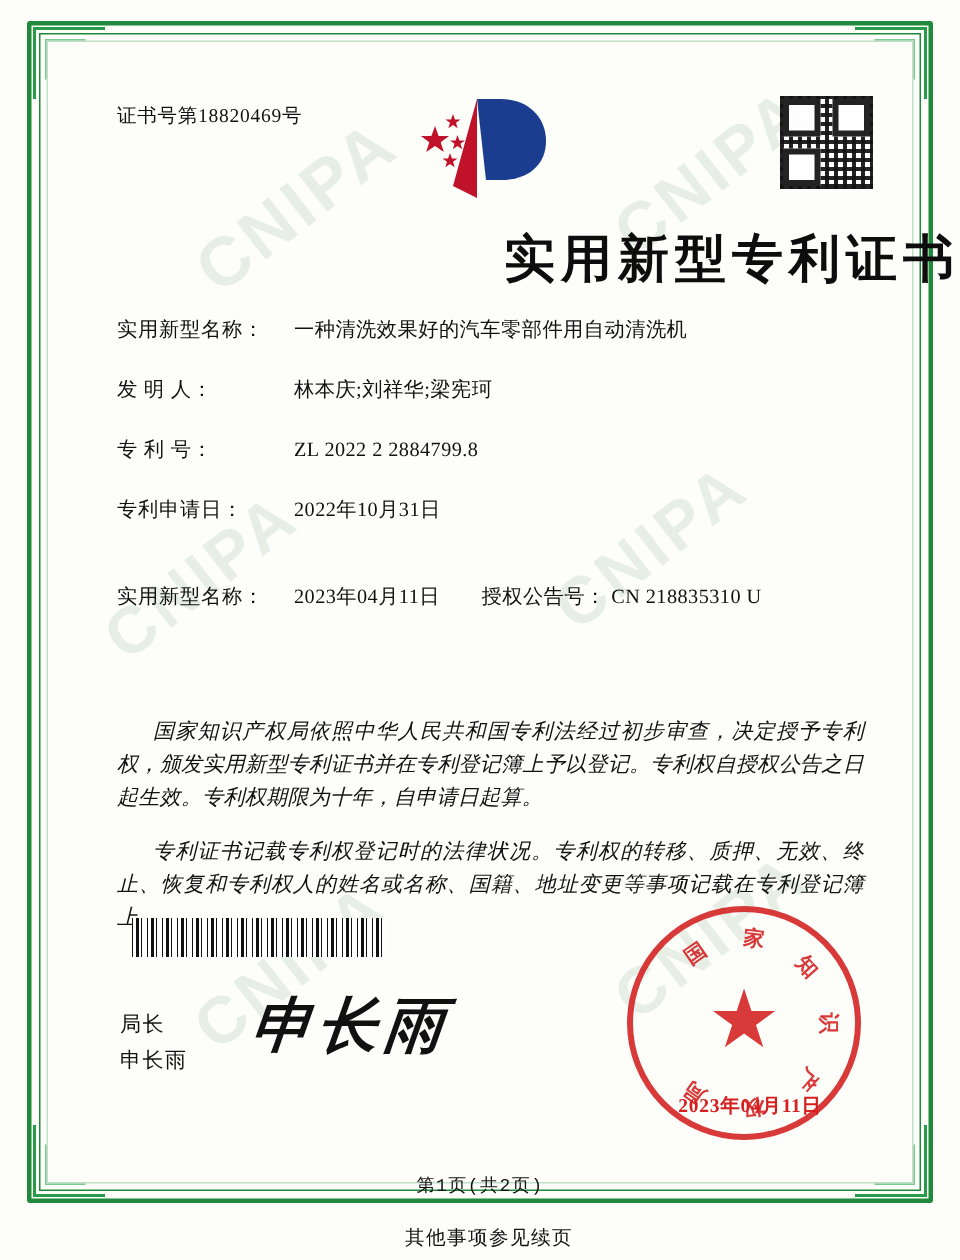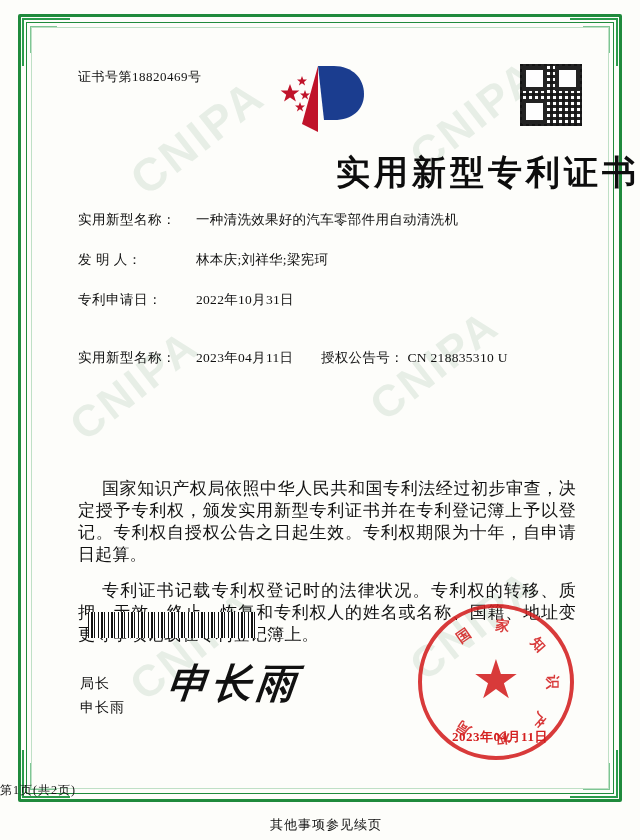--- a/index.html
+++ b/index.html
@@ -149,24 +149,25 @@
     color: #111;
     letter-spacing: 0.3px;
   }
   .row.addr { margin-bottom: 18px; }
   .row.addr .value { line-height: 21px; }
 
   
   .paras {
     position: absolute;
     left: 78px; right: 64px; top: 478px;
-    font-size: 17px;
+    font-size: 14px;
     line-height: 22px;
     color: #111;
     letter-spacing: 0.2px;
+    font-style: italic;
   }
   .paras p {
     margin: 0 0 14px 0;
     text-indent: 24px;
     text-align: justify;
   }
 
   
   .barcode {
     position: absolute;
@@ -239,24 +240,25 @@
     font-size: 13px;
     font-weight: bold;
     color: #d42020;
     letter-spacing: 0.5px;
   }
 
   
   .page-no {
     position: absolute;
     left: 0; right: 0; top: 782px;
-    text-align: left;
+    text-align: center;
     font-size: 12px;
     color: #111;
     letter-spacing: 1px;
+    font-family: Liberation Mono, monospace;
   }
   .footnote {
     position: absolute;
     left: 12px; right: 0; bottom: 6px;
     text-align: center;
     font-size: 13px;
     color: #111;
     letter-spacing: 1px;
   }
 </style>
@@ -308,20 +310,24 @@
   <div class="fields">
     <div class="row">
       <div class="label">实用新型名称：</div>
       <div class="value">一种清洗效果好的汽车零部件用自动清洗机</div>
     </div>
     <div class="row">
       <div class="label">发 明 人：</div>
       <div class="value">林本庆;刘祥华;梁宪珂</div>
     </div>
     <div class="row">
+      <div class="label">专 利 号：</div>
+      <div class="value">ZL 2022 2 2884799.8</div>
+    </div>
+    <div class="row">
       <div class="label">专利申请日：</div>
       <div class="value">2022年10月31日</div>
     </div>
     <div class="row addr">
     </div>
     <div class="row">
       <div class="label">实用新型名称：</div>
       <div class="value">
         <span>2023年04月11日</span>
         <span style="margin-left:24px;">授权公告号：</span>

